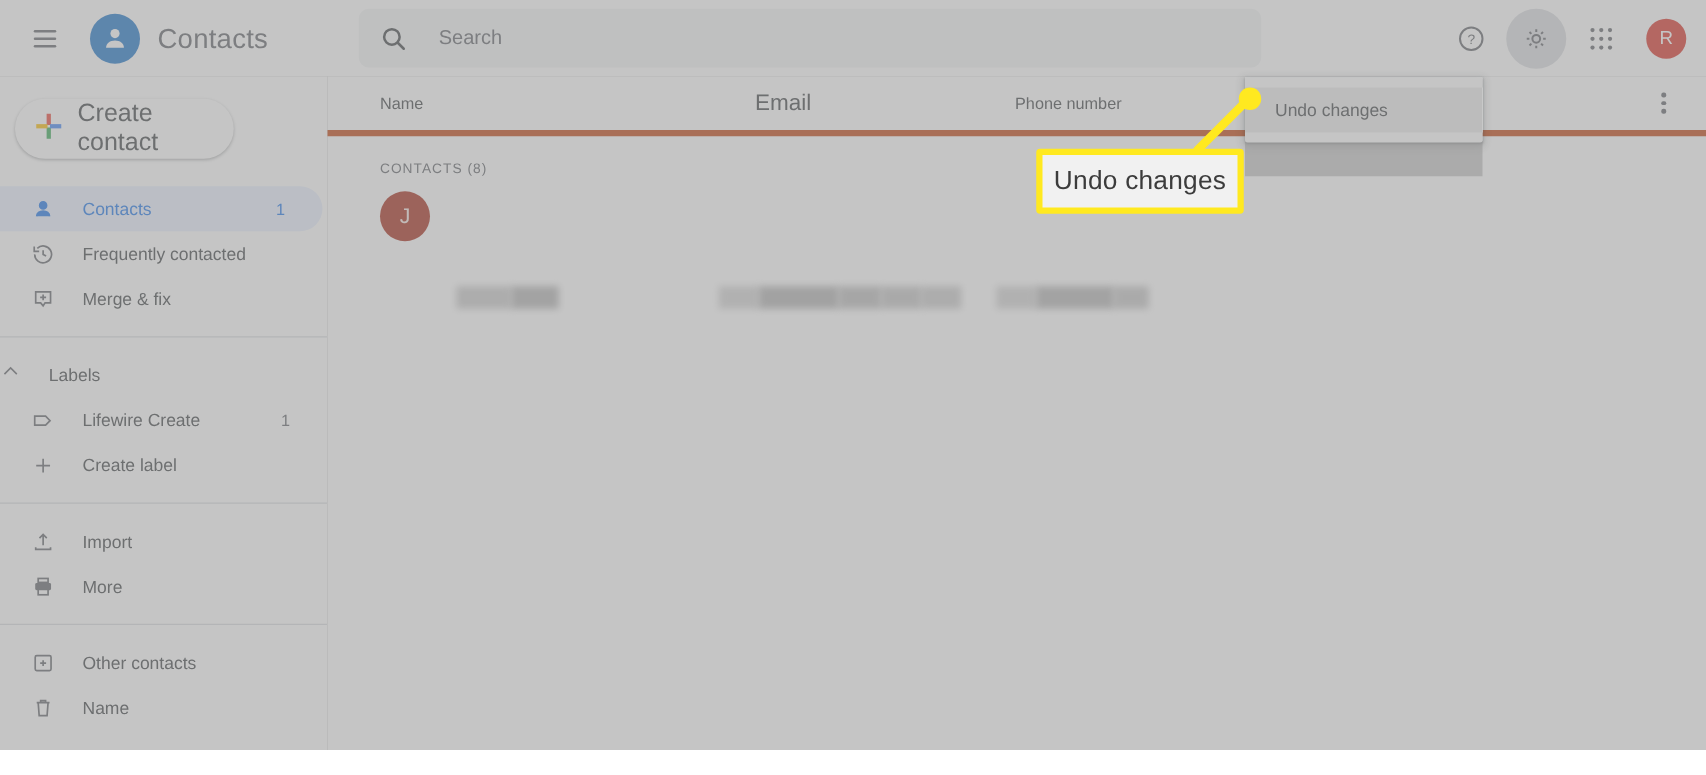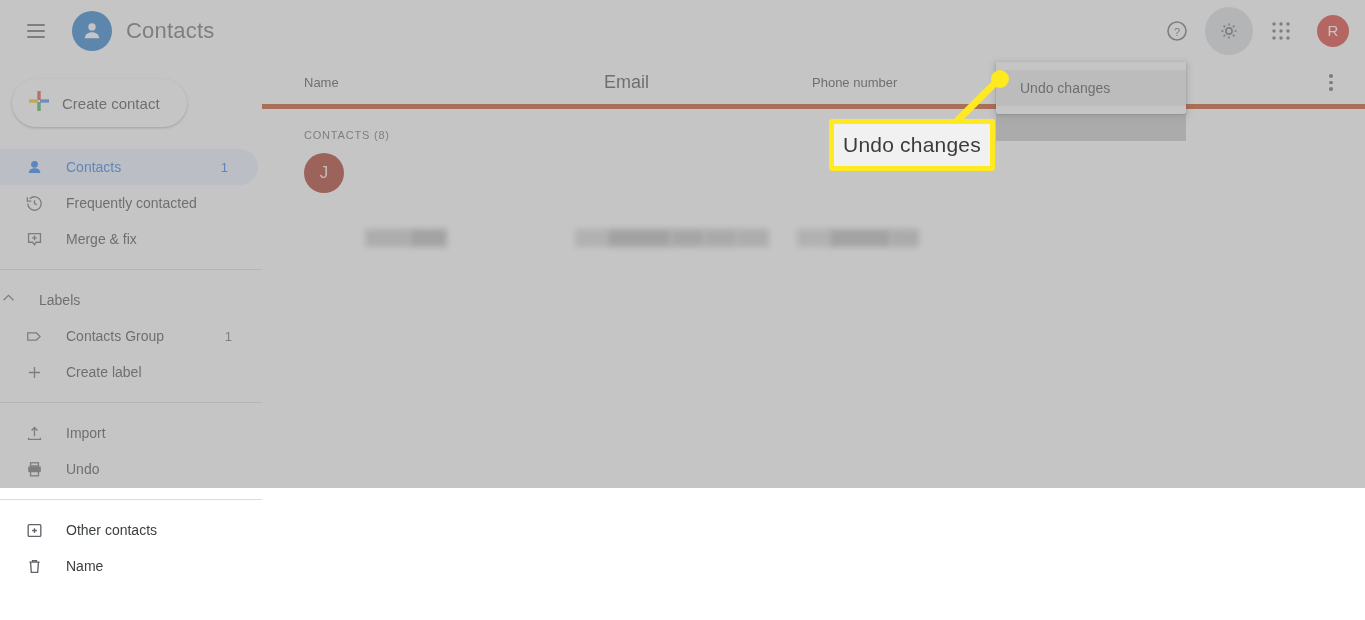--- a/index.html
+++ b/index.html
@@ -4,21 +4,21 @@
 <style>
   * { box-sizing: border-box; margin: 0; padding: 0; }
   html, body {
     width: 1365px; height: 620px;
     overflow: hidden;
     font-family: "Liberation Sans", sans-serif;
     background: #ffffff;
   }
   #root {
     position: relative;
-    width: 1365px; height: 488px;
+    width: 1365px; height: 600px;
     background: #a3a3a3;
   }
 
   
   #app-layer {
     position: absolute; inset: 0;
     filter: none;
   }
 
   
@@ -101,21 +101,21 @@
   }
   .create-btn {
     display: flex; align-items: center; gap: 10px;
     margin: 0 16px 22px 12px;
     height: 48px; padding: 0 22px 0 14px;
     border-radius: 24px;
     background: #ffffff;
     box-shadow: 0 1px 3px rgba(60,64,67,.3), 0 1px 2px rgba(60,64,67,.15);
     width: 175px; cursor: pointer;
   }
-  .create-label { font-size: 15px; color: #3c4043; }
+  .create-label { font-size: 20px; color: #3c4043; }
   .nav-item {
     display: flex; align-items: center;
     height: 36px; padding-left: 24px;
     border-radius: 0 18px 18px 0;
     cursor: pointer; margin-right: 0;
     position: relative;
   }
   .nav-item .nav-ico {
     width: 20px; height: 20px; flex: 0 0 20px;
     display: flex; align-items: center; justify-content: center;
@@ -234,20 +234,29 @@
       <div class="brand">
         <div class="brand-logo">
           <svg width="26" height="26" viewBox="0 0 24 24" aria-hidden="true">
             <circle cx="12" cy="8.2" r="3.4" fill="#ffffff"></circle>
             <path d="M5.4 18.6c0-3.4 3-5.4 6.6-5.4s6.6 2 6.6 5.4z" fill="#ffffff"></path>
           </svg>
         </div>
         <div class="brand-title">Contacts</div>
       </div>
 
+      <div class="searchwrap">
+        <span class="search-icon">
+          <svg width="24" height="24" viewBox="0 0 24 24">
+            <circle cx="10.5" cy="10.5" r="6.2" fill="none" stroke="#3c4043" stroke-width="2"></circle>
+            <line x1="15.2" y1="15.2" x2="20" y2="20" stroke="#3c4043" stroke-width="2" stroke-linecap="round"></line>
+          </svg>
+        </span>
+        <input class="search-input" type="text" placeholder="Search" style="">
+      </div>
 
       <div class="topright">
 
         <button class="iconbtn">
           <svg width="24" height="24" viewBox="0 0 24 24">
             <circle cx="12" cy="12" r="9" fill="none" stroke="#5f6368" stroke-width="1.6"></circle>
             <text x="12" y="16.5" font-size="11" fill="#5f6368" text-anchor="middle" font-family="Liberation Sans, sans-serif">?</text>
           </svg>
         </button>
 
@@ -338,21 +347,21 @@
         </span>
         <span class="nav-label">Labels</span>
       </div>
 
       <div class="nav-item">
         <span class="nav-ico">
           <svg width="19" height="19" viewBox="0 0 24 24" fill="none" stroke="#5f6368" stroke-width="1.7">
             <path d="M3.5 7.5h11l4.5 4.5-4.5 4.5h-11z"></path>
           </svg>
         </span>
-        <span class="nav-label">Contacts Group</span>
+        <span class="nav-label">Lifewire Create</span>
         <span class="nav-count">1</span>
       </div>
 
       <div class="nav-item">
         <span class="nav-ico">
           <svg width="19" height="19" viewBox="0 0 24 24" fill="none" stroke="#5f6368" stroke-width="1.7">
             <path d="M12 5v14M5 12h14"></path>
           </svg>
         </span>
         <span class="nav-label">Create label</span>
@@ -372,21 +381,21 @@
 
 
       <div class="nav-item">
         <span class="nav-ico">
           <svg width="19" height="19" viewBox="0 0 24 24">
             <rect x="7" y="3.5" width="10" height="4" fill="none" stroke="#5f6368" stroke-width="1.7"></rect>
             <rect x="4" y="8" width="16" height="7.5" rx="1.5" fill="#5f6368"></rect>
             <rect x="7" y="14" width="10" height="6" fill="none" stroke="#5f6368" stroke-width="1.7"></rect>
           </svg>
         </span>
-        <span class="nav-label">Undo</span>
+        <span class="nav-label">More</span>
       </div>
 
       <div class="nav-sep"></div>
 
       <div class="nav-item">
         <span class="nav-ico">
           <svg width="19" height="19" viewBox="0 0 24 24" fill="none" stroke="#5f6368" stroke-width="1.7">
             <rect x="4" y="4.5" width="16" height="15" rx="1.5"></rect>
             <path d="M12 9v6M9 12h6"></path>
           </svg>

